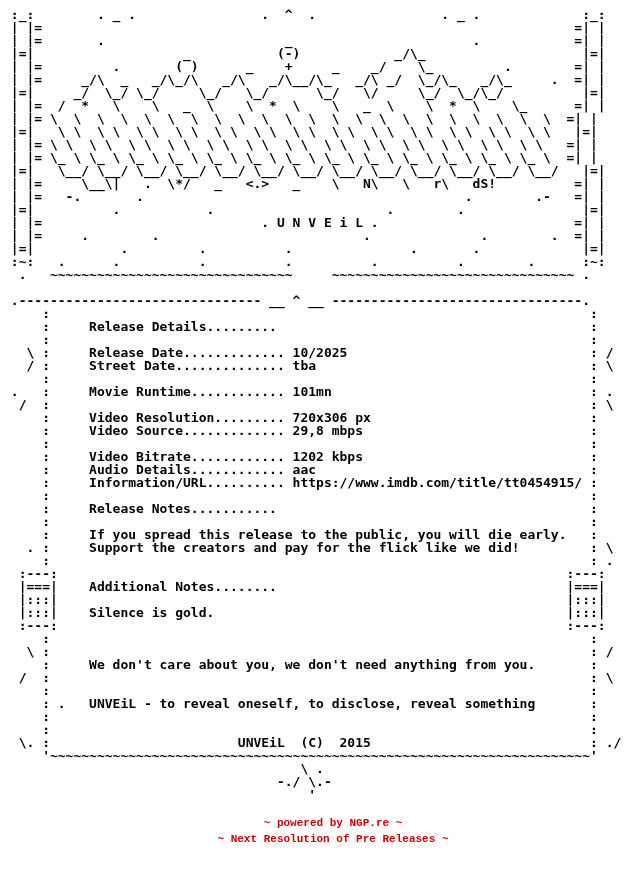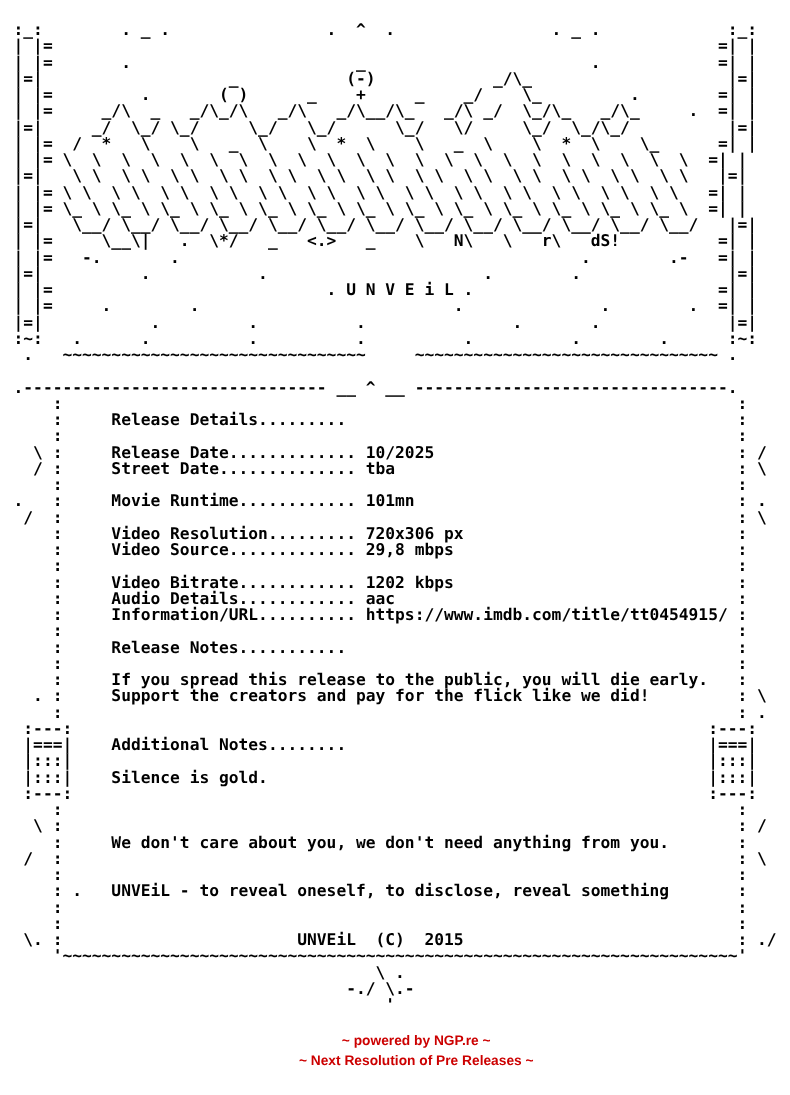--- a/index.html
+++ b/index.html
@@ -2,39 +2,39 @@
 <html><head>
 <meta charset="utf-8">
 <style>
   html, body { margin: 0; padding: 0; background: #ffffff; }
   .page {
     width: 632px;
     height: 876px;
     overflow: hidden;
     background: #ffffff;
     box-sizing: border-box;
-    padding-top: 18px;
+    padding-top: 8px;
     position: relative;
   }
   pre.nfo {
     font-family: "DejaVu Sans Mono", monospace;
     font-weight: 700;
     font-size: 13px;
     line-height: 13px;
     margin: 0;
     padding: 0 0 0 3px;
     color: #000000;
     white-space: pre;
   }
   pre.release-name { padding-left: calc(3px + 11ch); }
   .footer {
     margin-top: 14px;
     text-align: center;
     padding-left: 34px;
-    font-family: Liberation Sans, sans-serif;
+    font-family: Liberation Mono, monospace;
     font-weight: 700;
     font-size: 11px;
     line-height: 16px;
     color: #cc0000;
   }
 </style>
 </head>
 <body>
 
 <div class="page">

